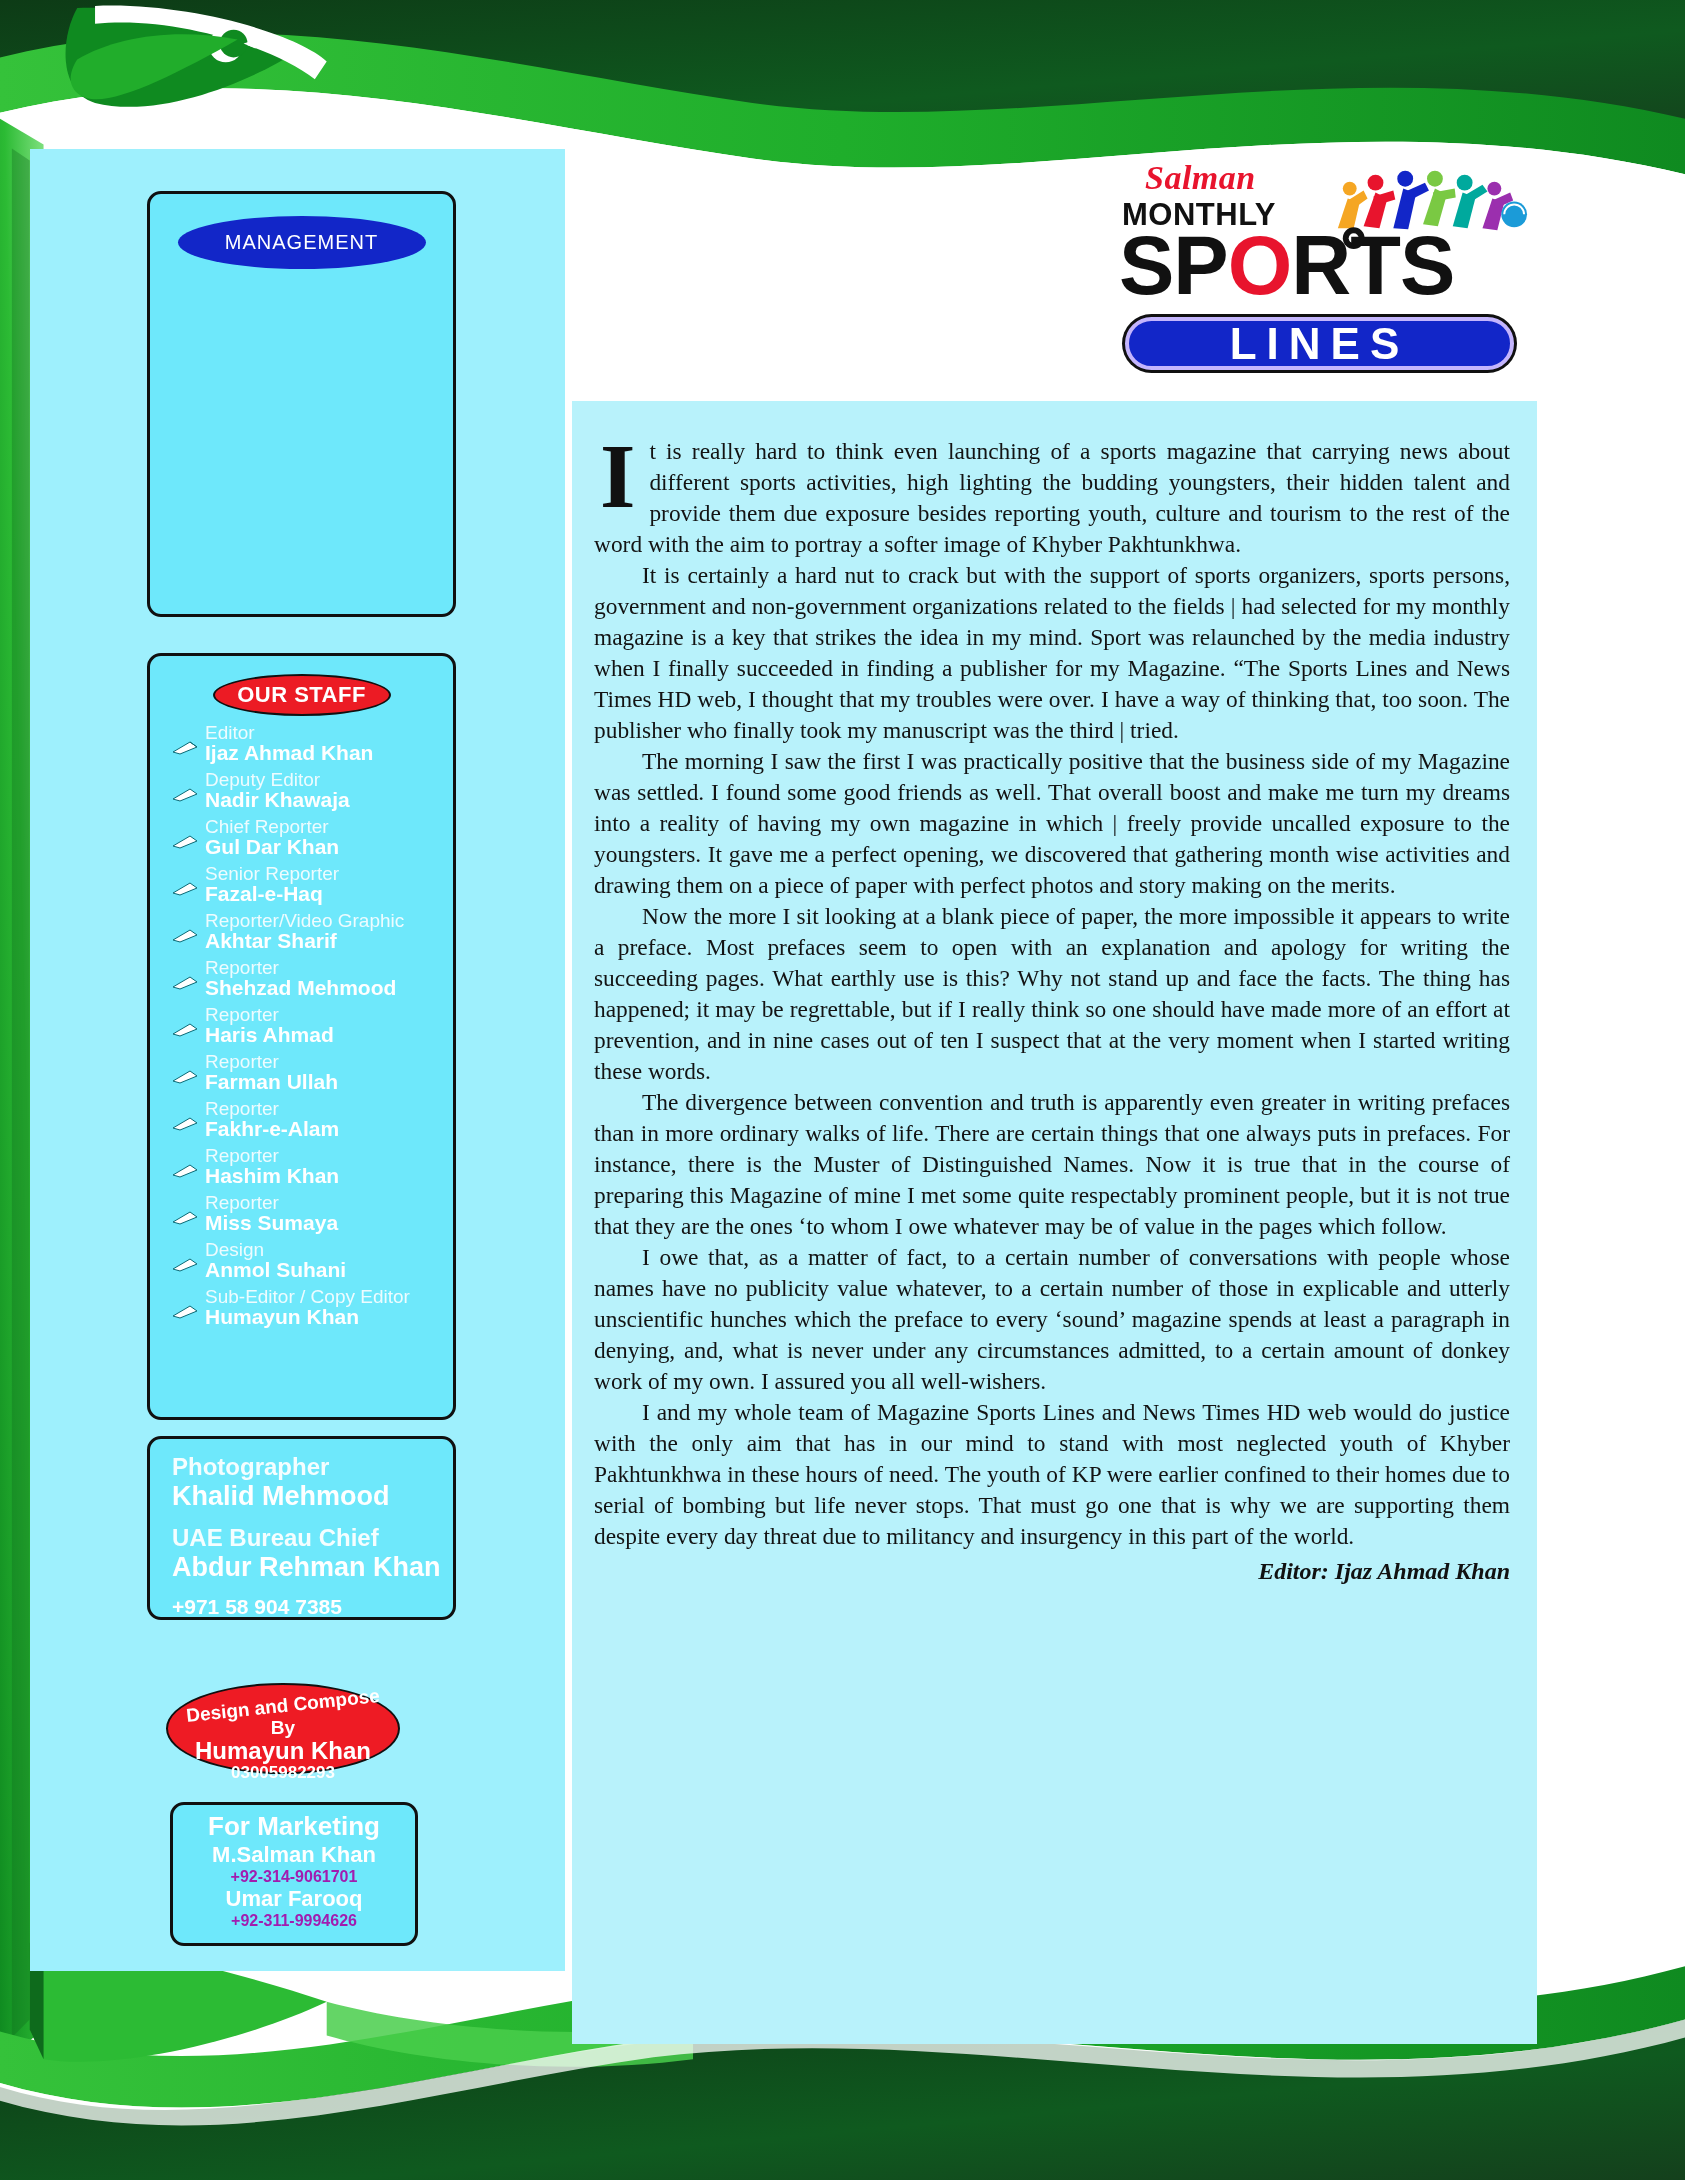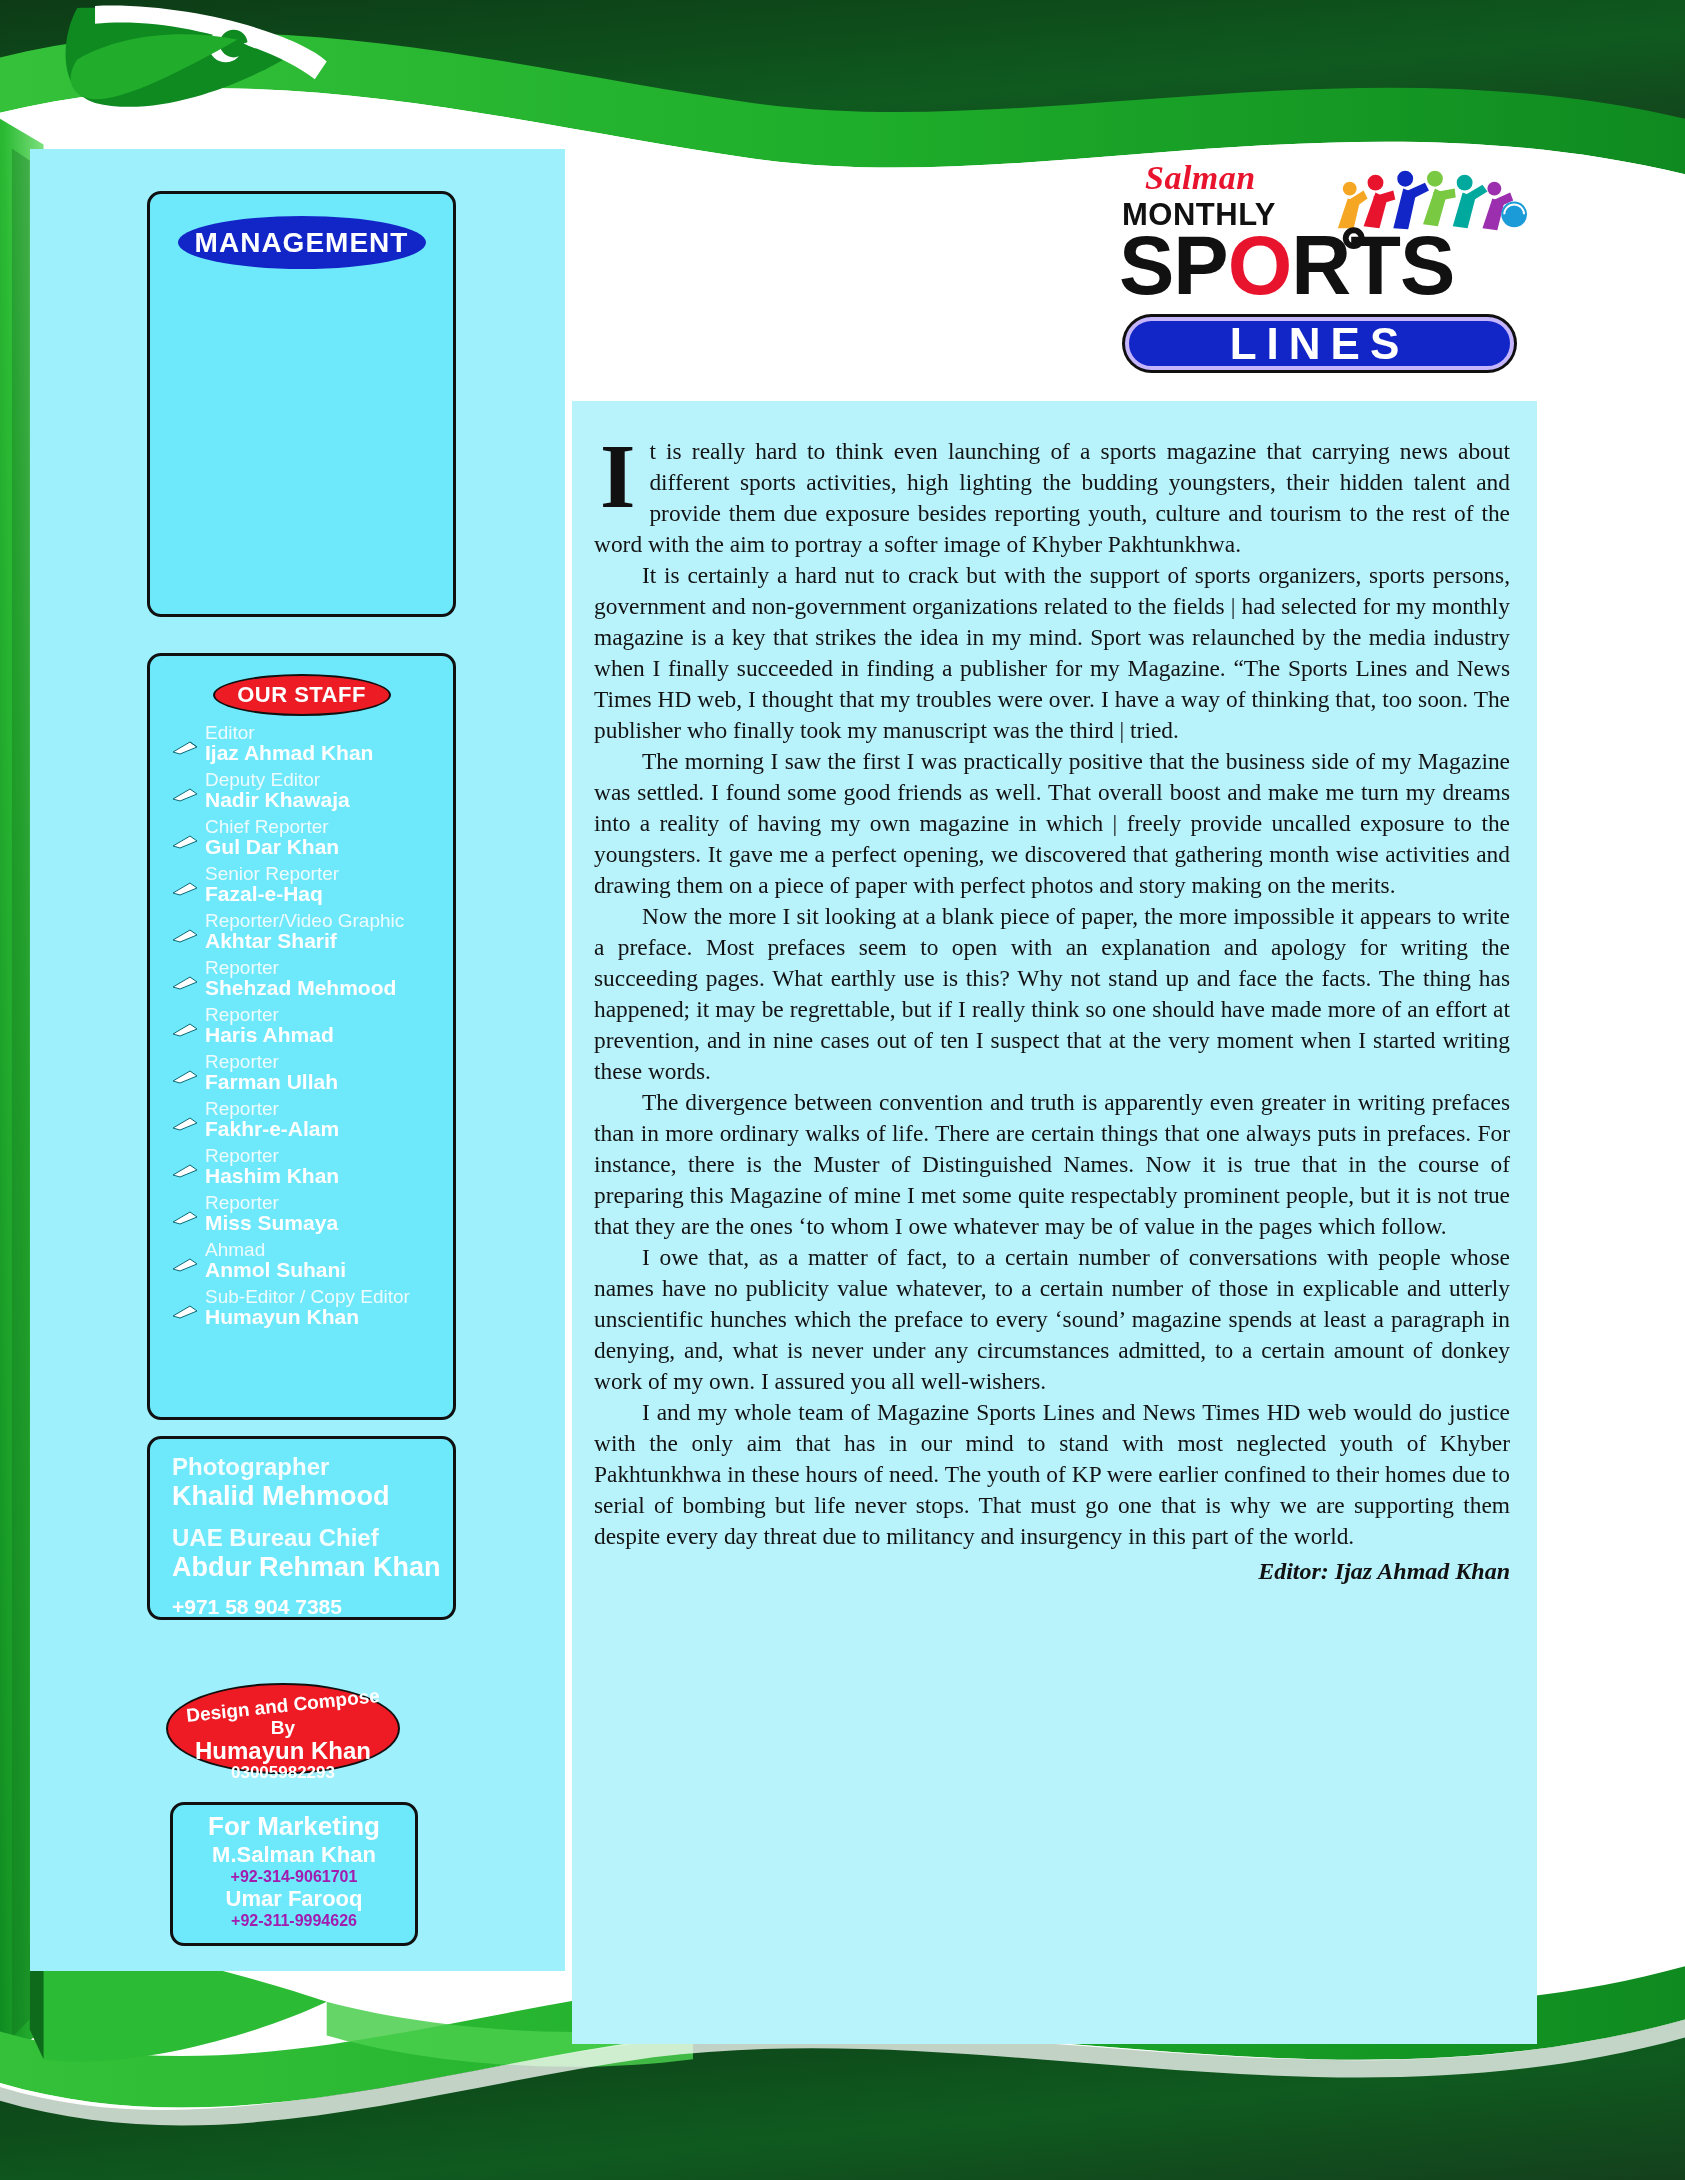--- a/index.html
+++ b/index.html
@@ -83,21 +83,21 @@
   }
   .mgmt-box { left: 147px; top: 191px; width: 309px; height: 426px; }
   .mgmt-pill {
     position: absolute; left: 50%; transform: translateX(-50%);
     top: 22px; width: 248px; height: 53px;
     background: #1226c8;
     border-radius: 50% / 50%;
     display: flex; align-items: center; justify-content: center;
   }
   .mgmt-pill-label {
-    color: #ffffff; font-weight: bold; font-size: 28px; letter-spacing: 1px; text-align: center;
+    color: #ffffff; font-weight: normal; font-size: 20px; letter-spacing: 1px; text-align: center;
   }
   .mgmt-list { position: absolute; left: 0; top: 91px; width: 100%; text-align: center; }
   .role { font-size: 25px; color: #f3fdff; font-weight: bold; letter-spacing: 0.2px; }
   .person { font-size: 30px; color: #ffffff; font-weight: bold; margin-top: 1px; }
   .mgmt-gap { height: 17px; }
 
   
   .staff-box { left: 147px; top: 653px; width: 309px; height: 767px; }
   .staff-pill {
     position: absolute; left: 50%; transform: translateX(-50%);
@@ -373,21 +373,21 @@
             <path d="M1,13 L18,3 L25,8 L8,15 Z" fill="#ffffff" stroke="#0b6a76" stroke-width="1"></path>
           </svg>
         <div class="staff-role">Reporter</div>
         <div class="staff-name">Miss Sumaya</div>
       </div>
 
       <div class="staff-row">
         <svg class="staff-bullet" viewBox="0 0 26 16">
             <path d="M1,13 L18,3 L25,8 L8,15 Z" fill="#ffffff" stroke="#0b6a76" stroke-width="1"></path>
           </svg>
-        <div class="staff-role">Ahmad</div>
+        <div class="staff-role">Design</div>
         <div class="staff-name">Anmol Suhani</div>
       </div>
 
       <div class="staff-row">
         <svg class="staff-bullet" viewBox="0 0 26 16">
             <path d="M1,13 L18,3 L25,8 L8,15 Z" fill="#ffffff" stroke="#0b6a76" stroke-width="1"></path>
           </svg>
         <div class="staff-role">Sub-Editor / Copy Editor</div>
         <div class="staff-name">Humayun Khan</div>
       </div>

